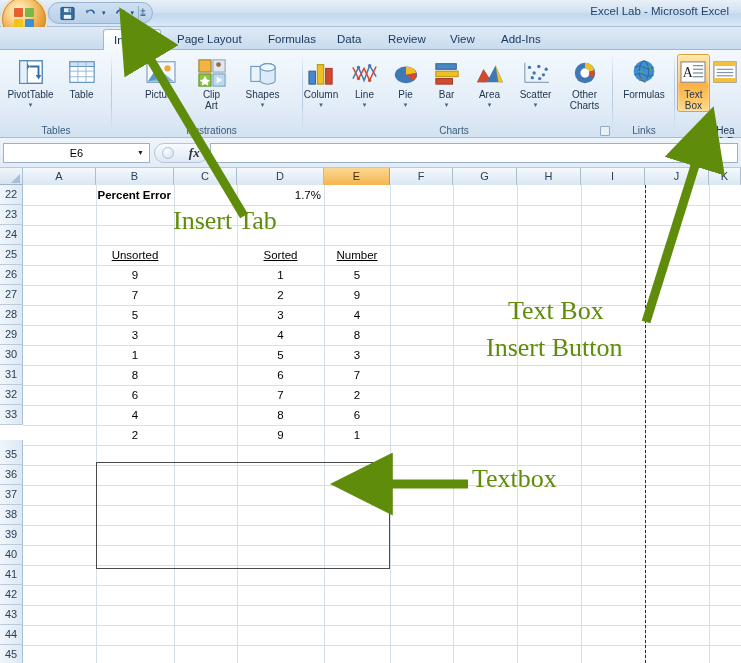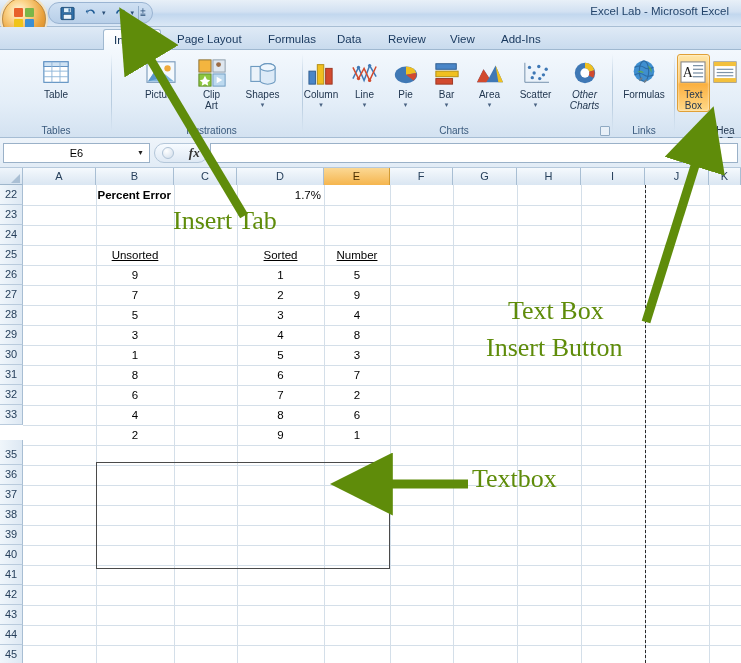--- a/index.html
+++ b/index.html
@@ -268,20 +268,33 @@
     <div class="tab" style="left:440px;">View</div>
     <div class="tab" style="left:491px;">Add-Ins</div>
   </div>
 
   <div class="ribbon">
 
     <div class="rgroup" style="left:0;width:112px;">
       <div class="rgroup-body">
         <div class="rbtn">
           <span class="glyph">
+            <svg width="30" height="30" viewBox="0 0 32 32">
+              <rect x="4" y="3" width="24" height="24" fill="#fff" stroke="#4a7fb5" stroke-width="1.4"></rect>
+              <rect x="4" y="3" width="8" height="24" fill="#e6f0fa" stroke="#4a7fb5" stroke-width="1"></rect>
+              <path d="M15 9 L24 9 L24 20" stroke="#2f6fa8" stroke-width="2" fill="none"></path>
+              <path d="M24 23 L21 18 L27 18 Z" fill="#2f6fa8"></path>
+              <path d="M15 9 L12 6 L12 12 Z" fill="#2f6fa8"></path>
+            </svg>
+          </span>
+          <span class="lbl">PivotTable</span>
+          <span class="dd">▾</span>
+        </div>
+        <div class="rbtn">
+          <span class="glyph">
             <svg width="30" height="28" viewBox="0 0 32 30">
               <rect x="3" y="3" width="26" height="22" fill="#fff" stroke="#5a8ec0" stroke-width="1.2"></rect>
               <rect x="3" y="3" width="26" height="5" fill="#cfe2f3" stroke="#5a8ec0" stroke-width="1"></rect>
               <line x1="3" y1="13" x2="29" y2="13" stroke="#8fb6d8"></line>
               <line x1="3" y1="19" x2="29" y2="19" stroke="#8fb6d8"></line>
               <line x1="11.6" y1="3" x2="11.6" y2="25" stroke="#8fb6d8"></line>
               <line x1="20.3" y1="3" x2="20.3" y2="25" stroke="#8fb6d8"></line>
             </svg>
           </span>
           <span class="lbl">Table</span>
@@ -415,21 +428,21 @@
         </div>
         <div class="rbtn" style="width:50px;">
           <span class="glyph">
             <svg width="30" height="26" viewBox="0 0 32 28">
               <circle cx="16" cy="14" r="11" fill="#3f78b5"></circle>
               <circle cx="16" cy="14" r="5" fill="#fff"></circle>
               <path d="M16 3 A11 11 0 0 1 26 11 L20.5 12.6 A5.5 5.5 0 0 0 16 8.5 Z" fill="#f0c020"></path>
               <path d="M26 11 A11 11 0 0 1 25 19 L20 16.6 A5.5 5.5 0 0 0 20.5 12.6 Z" fill="#d24a2e"></path>
             </svg>
           </span>
-          <span class="lbl" style="white-space:pre-line;font-style:italic;">Other
+          <span class="lbl" style="white-space:pre-line;">Other
 Charts</span>
         </div>
       </div>
       <div class="rgroup-label">Charts</div>
       <div class="rgroup-launch"></div>
       <div class="rgroup-div" style="left:317px;"></div>
     </div>
 
     <div class="rgroup" style="left:613px;width:62px;">
       <div class="rgroup-body">

